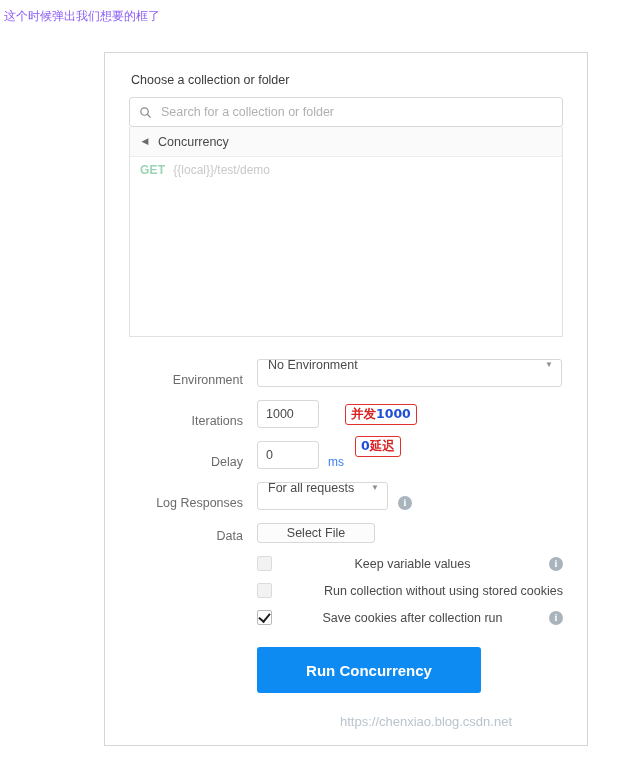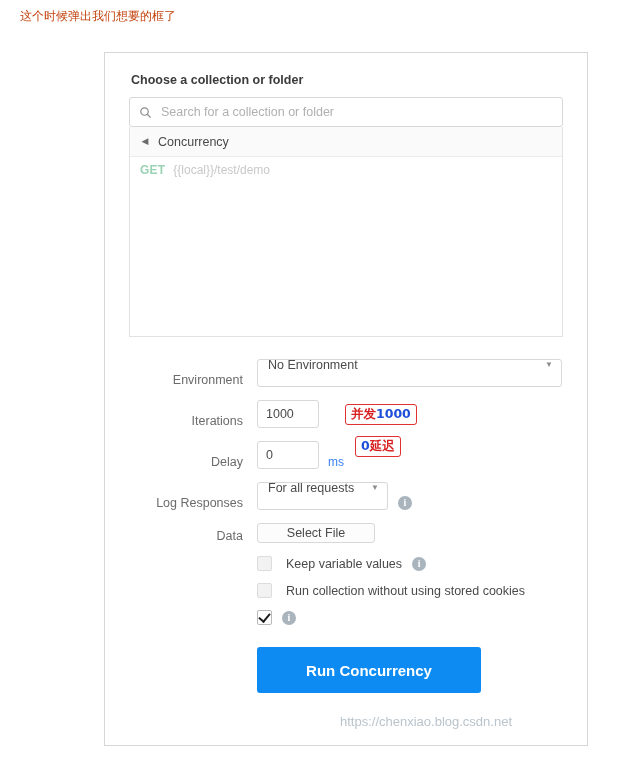--- a/index.html
+++ b/index.html
@@ -12,24 +12,24 @@
     height: 762px;
     position: relative;
     font-family: "Liberation Sans", sans-serif;
     color: #333;
     overflow: hidden;
   }
 
   
   .page-caption {
     position: absolute;
-    left: 20px;
+    left: 4px;
     top: 8px;
     font-size: 12px;
-    color: #c2410c;
+    color: #8b5cf6;
     font-family: Liberation Mono, monospace;
     white-space: nowrap;
   }
 
   
   .dialog {
     position: absolute;
     left: 104px;
     top: 52px;
     width: 484px;
@@ -41,21 +41,20 @@
 
   .dialog-inner {
     padding: 20px 24px 0 24px;
   }
 
   .section-title {
     font-size: 12.5px;
     color: #3b3b3b;
     margin: 0 0 10px 2px;
     font-family: "Liberation Sans", sans-serif;
-    font-weight: bold;
   }
 
   
   .search-row {
     display: flex;
     align-items: center;
     height: 30px;
     border: 1px solid #d8d8d8;
     border-radius: 3px;
     background: #fff;
@@ -217,20 +216,21 @@
     justify-content: center;
     box-sizing: border-box;
   }
 
   
   .check-row {
     display: flex;
     align-items: center;
     margin-bottom: 12px;
     padding-left: 128px;
+    justify-content: space-between;
   }
   .cb {
     width: 15px;
     height: 15px;
     border: 1px solid #dcdcdc;
     background: #f2f2f2;
     border-radius: 2px;
     box-sizing: border-box;
     flex: 0 0 auto;
     margin-right: 0;
@@ -378,20 +378,21 @@
         <span class="info-icon">i</span>
       </div>
 
       <div class="check-row">
         <span class="cb"></span>
         <span class="check-label">Run collection without using stored cookies</span>
       </div>
 
       <div class="check-row">
         <span class="cb checked"></span>
+        <span class="check-label">Save cookies after collection run</span>
         <span class="info-icon">i</span>
       </div>
 
       <div class="run-wrap">
         <button class="run-btn">Run Concurrency</button>
       </div>
 
     </div>
   </div>
 </div>

